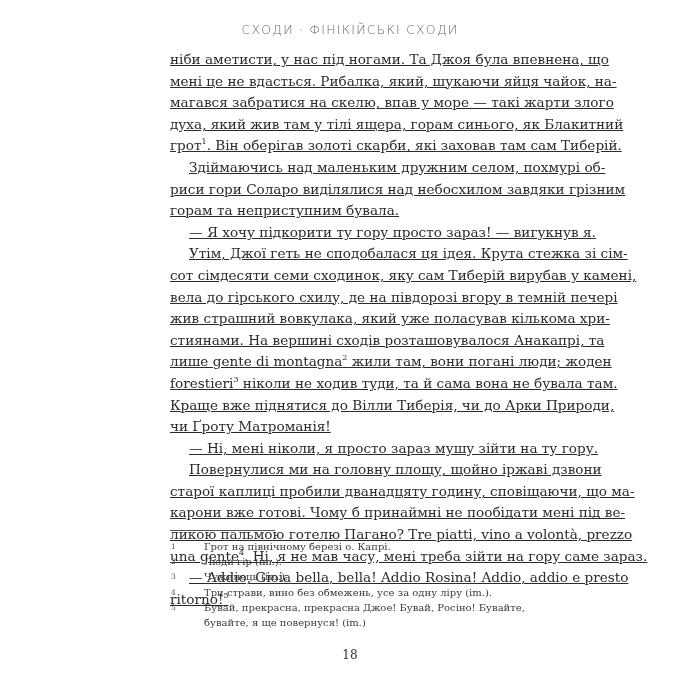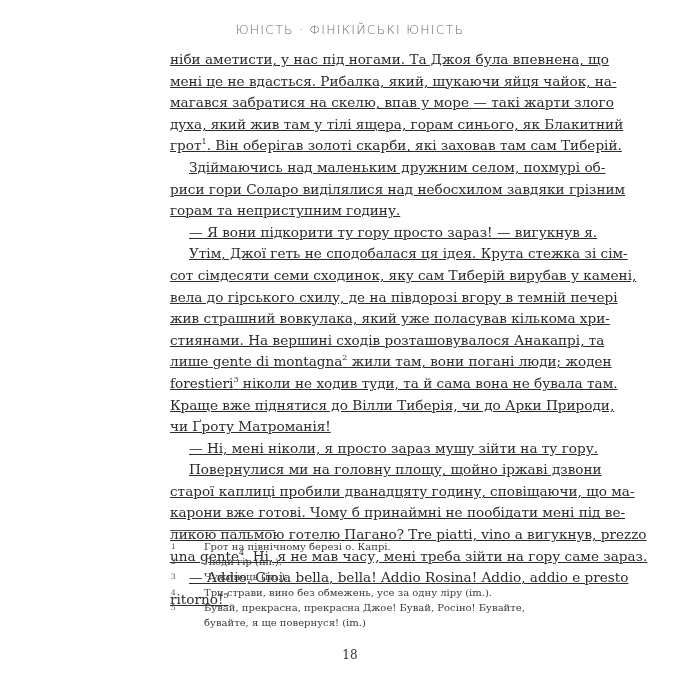--- a/index.html
+++ b/index.html
@@ -29,46 +29,46 @@
   .fn-text { flex: 1; }
   .folio {
     position: absolute; top: 648px; left: 0; width: 700px; text-align: center;
     font-family: "DejaVu Serif", serif; font-size: 12px; color: #333;
   }
 </style>
 </head>
 <body>
 
 <div class="page">
-  <div class="running-head">ЮНІСТЬ · ФІНІКІЙСЬКІ ЮНІСТЬ</div>
+  <div class="running-head">СХОДИ · ФІНІКІЙСЬКІ СХОДИ</div>
 
   <div class="body-text" id="body-text">
       <span class="line">ніби аметисти, у нас під ногами. Та Джоя була впевнена, що</span>
       <span class="line">мені це не вдасться. Рибалка, який, шукаючи яйця чайок, на-</span>
       <span class="line">магався забратися на скелю, впав у море — такі жарти злого</span>
       <span class="line">духа, який жив там у тілі ящера, горам синього, як Блакитний</span>
       <span class="line"><span>грот</span><sup>1</sup><span>. Він оберігав золоті скарби, які заховав там сам Тиберій.</span></span>
       <span class="line indent">Здіймаючись над маленьким дружним селом, похмурі об-</span>
       <span class="line">риси гори Соларо виділялися над небосхилом завдяки грізним</span>
-      <span class="line last">горам та неприступним годину.</span>
-      <span class="line indent last">— Я вони підкорити ту гору просто зараз! — вигукнув я.</span>
+      <span class="line last">горам та неприступним бувала.</span>
+      <span class="line indent last">— Я хочу підкорити ту гору просто зараз! — вигукнув я.</span>
       <span class="line indent">Утім, Джої геть не сподобалася ця ідея. Крута стежка зі сім-</span>
       <span class="line">сот сімдесяти семи сходинок, яку сам Тиберій вирубав у камені,</span>
       <span class="line">вела до гірського схилу, де на півдорозі вгору в темній печері</span>
       <span class="line">жив страшний вовкулака, який уже поласував кількома хри-</span>
       <span class="line">стиянами. На вершині сходів розташовувалося Анакапрі, та</span>
       <span class="line"><span>лише gente di montagna</span><sup>2</sup><span> жили там, вони погані люди; жоден</span></span>
       <span class="line"><span>forestieri</span><sup>3</sup><span> ніколи не ходив туди, та й сама вона не бувала там.</span></span>
       <span class="line">Краще вже піднятися до Вілли Тиберія, чи до Арки Природи,</span>
       <span class="line last">чи Ґроту Матроманія!</span>
       <span class="line indent last">— Ні, мені ніколи, я просто зараз мушу зійти на ту гору.</span>
       <span class="line indent">Повернулися ми на головну площу, щойно іржаві дзвони</span>
       <span class="line">старої каплиці пробили дванадцяту годину, сповіщаючи, що ма-</span>
       <span class="line">карони вже готові. Чому б принаймні не пообідати мені під ве-</span>
-      <span class="line">ликою пальмою готелю Пагано? Tre piatti, vino a вигукнув, prezzo</span>
+      <span class="line">ликою пальмою готелю Пагано? Tre piatti, vino a volontà, prezzo</span>
       <span class="line"><span>una gente</span><sup>4</sup><span>. Ні, я не мав часу, мені треба зійти на гору саме зараз.</span></span>
       <span class="line indent">— Addio, Gioia bella, bella! Addio Rosina! Addio, addio e presto</span>
       <span class="line last"><span>ritorno!</span><sup>5</sup><span></span></span>
     </div>
 
   <div class="fn-rule"></div>
   <div class="footnotes" id="footnotes">
       <div class="fn">
         <span class="fn-num">1</span>
         <span class="fn-text">Грот на північному березі о. Капрі.</span>

